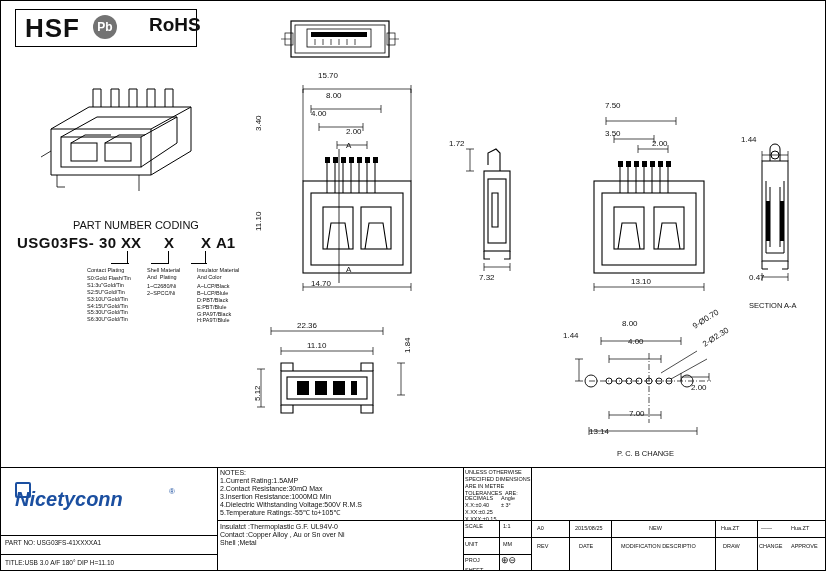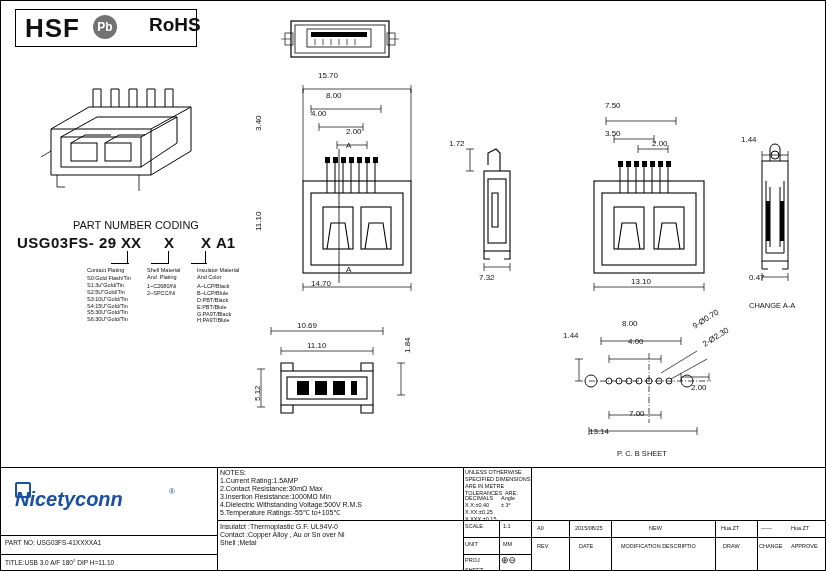--- a/index.html
+++ b/index.html
@@ -76,21 +76,21 @@
     </g>
     <g stroke="#000" stroke-width="0.8" fill="none">
       <line x1="26" y1="94" x2="26" y2="106"></line>
         <line x1="26" y1="106" x2="34" y2="106"></line>
       <line x1="108" y1="94" x2="108" y2="110"></line>
       <line x1="20" y1="70" x2="10" y2="76"></line>
     </g>
   </svg>
 
   <div class="abs" id="pnc-title">PART NUMBER CODING</div>
-  <div class="abs" id="pnc-main">USG03FS- 29</div>
+  <div class="abs" id="pnc-main">USG03FS- 30</div>
   <div class="abs bold" style="left:120px;top:233px;font-size:15px;">XX</div>
   <div class="abs bold" style="left:163px;top:233px;font-size:15px;">X</div>
   <div class="abs bold" style="left:200px;top:233px;font-size:15px;">X</div>
   <div class="abs bold" style="left:215px;top:233px;font-size:15px;">A1</div>
 
   <div class="ln vln abs" style="left:126px;top:250px;height:12px;"></div>
   <div class="ln vln abs" style="left:167px;top:250px;height:12px;"></div>
   <div class="ln vln abs" style="left:204px;top:250px;height:12px;"></div>
   <div class="ln hln abs" style="left:110px;top:262px;width:18px;"></div>
   <div class="ln hln abs" style="left:150px;top:262px;width:18px;"></div>
@@ -276,21 +276,21 @@
       <line x1="16" y1="132" x2="16" y2="140"></line>
         <line x1="42" y1="132" x2="42" y2="140"></line>
     </g>
     <g fill="#000">
       <rect x="20" y="60" width="4" height="40"></rect>
       <rect x="34" y="60" width="4" height="40"></rect>
     </g>
   </svg>
   <div class="abs dim" style="left:740px;top:134px;">1.44</div>
   <div class="abs dim" style="left:748px;top:272px;">0.47</div>
-  <div class="abs" style="left:748px;top:300px;font-size:7.5px;">CHANGE A-A</div>
+  <div class="abs" style="left:748px;top:300px;font-size:7.5px;">SECTION A-A</div>
 
   <svg class="abs" style="left:250px;top:318px;" width="180" height="110">
     <g stroke="#000" stroke-width="0.7">
       <line x1="20" y1="12" x2="132" y2="12"></line>
       <line x1="20" y1="8" x2="20" y2="16"></line>
         <line x1="132" y1="8" x2="132" y2="16"></line>
       <line x1="30" y1="32" x2="122" y2="32"></line>
       <line x1="30" y1="28" x2="30" y2="36"></line>
         <line x1="122" y1="28" x2="122" y2="36"></line>
       <line x1="150" y1="44" x2="150" y2="76"></line>
@@ -308,21 +308,21 @@
       <path d="M30 86 L30 94 L42 94 L42 86"></path>
       <path d="M122 86 L122 94 L110 94 L110 86"></path>
     </g>
     <g fill="#000">
       <rect x="46" y="62" width="12" height="14"></rect>
       <rect x="64" y="62" width="12" height="14"></rect>
       <rect x="82" y="62" width="12" height="14"></rect>
       <rect x="100" y="62" width="6" height="14"></rect>
     </g>
   </svg>
-  <div class="abs dim" style="left:296px;top:320px;">10.69</div>
+  <div class="abs dim" style="left:296px;top:320px;">22.36</div>
   <div class="abs dim" style="left:306px;top:340px;">11.10</div>
   <div class="abs dim" style="left:402px;top:352px;transform:rotate(-90deg);transform-origin:left top;">1.84</div>
   <div class="abs dim" style="left:252px;top:400px;transform:rotate(-90deg);transform-origin:left top;">5.12</div>
 
   <svg class="abs" style="left:560px;top:318px;" width="220" height="130">
     <g stroke="#000" stroke-width="0.7">
       <line x1="40" y1="22" x2="120" y2="22"></line>
       <line x1="40" y1="18" x2="40" y2="26"></line>
         <line x1="120" y1="18" x2="120" y2="26"></line>
       <line x1="48" y1="40" x2="100" y2="40"></line>
@@ -360,21 +360,21 @@
     </g>
   </svg>
   <div class="abs dim" style="left:621px;top:318px;">8.00</div>
   <div class="abs dim" style="left:627px;top:336px;">4.00</div>
   <div class="abs dim" style="left:562px;top:330px;">1.44</div>
   <div class="abs dim" style="left:690px;top:322px;transform:rotate(-32deg);transform-origin:left top;">9-Ø0.70</div>
   <div class="abs dim" style="left:700px;top:340px;transform:rotate(-32deg);transform-origin:left top;">2-Ø2.30</div>
   <div class="abs dim" style="left:690px;top:382px;">2.00</div>
   <div class="abs dim" style="left:628px;top:408px;">7.00</div>
   <div class="abs dim" style="left:588px;top:426px;">13.14</div>
-  <div class="abs" style="left:616px;top:448px;font-size:7.5px;">P. C. B  SHEET</div>
+  <div class="abs" style="left:616px;top:448px;font-size:7.5px;">P. C. B  CHANGE</div>
 
   <div class="ln hln abs" style="left:0;top:466px;width:826px;"></div>
   <div class="ln vln abs" style="left:216px;top:466px;height:105px;"></div>
   <div class="ln vln abs" style="left:462px;top:466px;height:105px;"></div>
   <div class="ln vln abs" style="left:530px;top:466px;height:105px;"></div>
   <div class="ln hln abs" style="left:216px;top:519px;width:246px;"></div>
   <div class="ln hln abs" style="left:0;top:534px;width:216px;"></div>
   <div class="ln hln abs" style="left:0;top:553px;width:216px;"></div>
   <div class="ln hln abs" style="left:462px;top:519px;width:364px;"></div>
   <div class="ln hln abs" style="left:462px;top:536px;width:364px;"></div>

